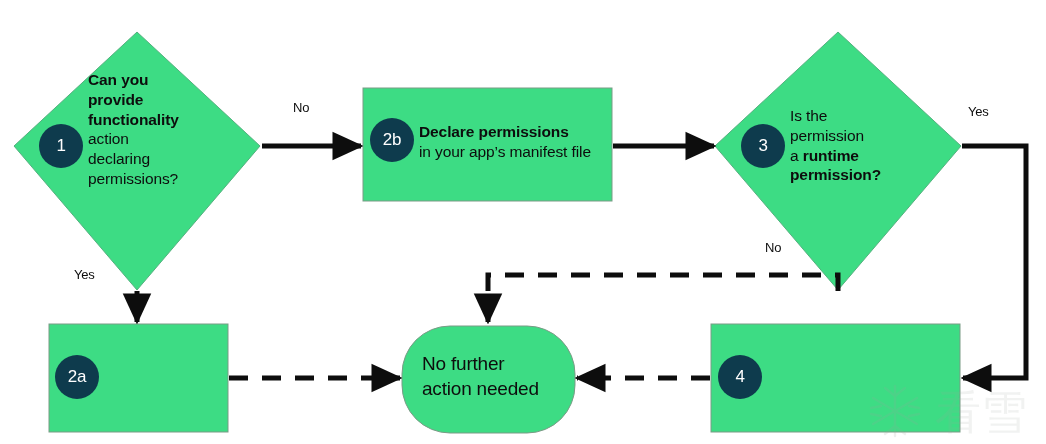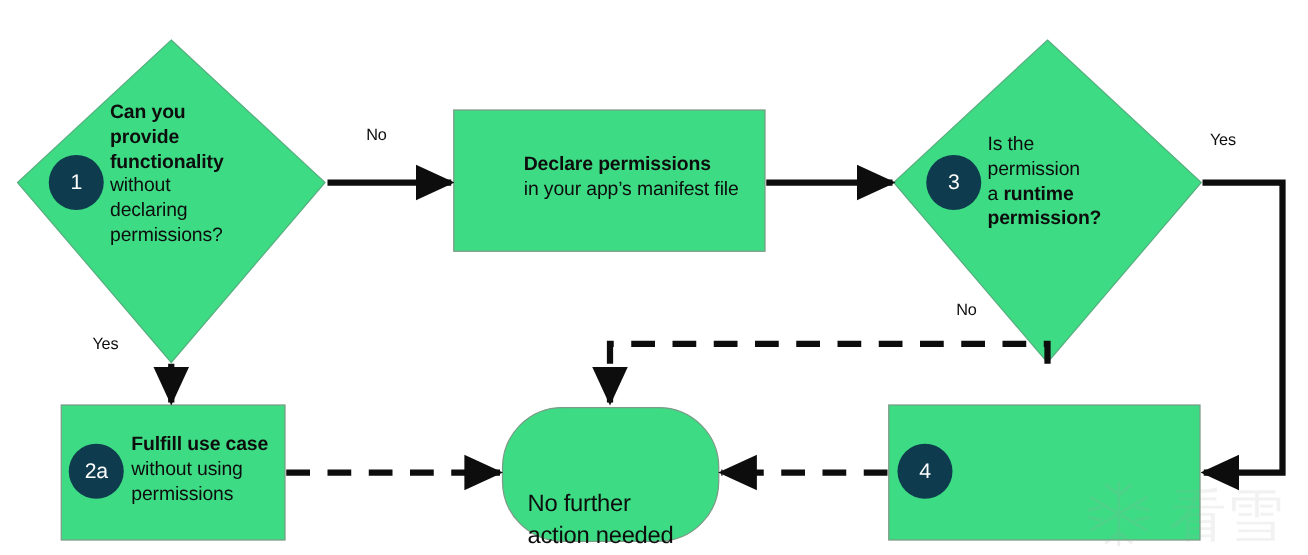--- a/index.html
+++ b/index.html
@@ -111,53 +111,53 @@
 
     <line x1="229" y1="378" x2="400" y2="378" stroke="#0d0d0d" stroke-width="5" stroke-dasharray="19 14" marker-end="url(#arrow)"></line>
 
     <line x1="710" y1="378" x2="577" y2="378" stroke="#0d0d0d" stroke-width="5" stroke-dasharray="19 14" marker-end="url(#arrow)"></line>
   </svg>
 
   <div class="badge" style="left:39px; top:124px; width:44px; height:44px;">
     <span>1</span>
   </div>
 
+  <div class="badge" style="left:370px; top:118px; width:44px; height:44px;">
+    <span>2b</span>
+  </div>
 
   <div class="badge" style="left:741px; top:124px; width:44px; height:44px;">
     <span>3</span>
   </div>
 
   <div class="badge" style="left:55px; top:355px; width:44px; height:44px;">
     <span>2a</span>
   </div>
 
   <div class="badge" style="left:718px; top:355px; width:44px; height:44px;">
     <span>4</span>
   </div>
 
-  <div class="node-text" style="left:88px; top:80px; width:130px;"><span class="strong">Can you
+  <div class="node-text" style="left:88px; top:70px; width:130px;"><span class="strong">Can you
 provide
 functionality</span>
-<span>without
+<span>action
 declaring
 permissions?</span></div>
 
   <div class="node-text" style="left:790px; top:106px; width:125px;"><span>Is the
 permission
 a </span><span class="strong">runtime
 permission?</span></div>
 
   <div class="node-text" style="left:419px; top:122px; width:200px;"><span class="strong">Declare permissions</span>
 <span>in your app’s manifest file</span></div>
 
-  <div class="node-text" style="left:105px; top:346px; width:125px;"><span class="strong">Fulfill use case</span>
-<span>without using
-permissions</span></div>
 
-  <div class="terminal-text" style="left:422px; top:352px; width:150px;margin-top:40px;"><span>No further
+  <div class="terminal-text" style="left:422px; top:352px; width:150px;"><span>No further
 action needed</span></div>
 
 
   <div class="edge-label" style="left:293px; top:100px;">No</div>
 
   <div class="edge-label" style="left:74px; top:267px;">Yes</div>
 
   <div class="edge-label" style="left:968px; top:104px;">Yes</div>
 
   <div class="edge-label" style="left:765px; top:240px;">No</div>

